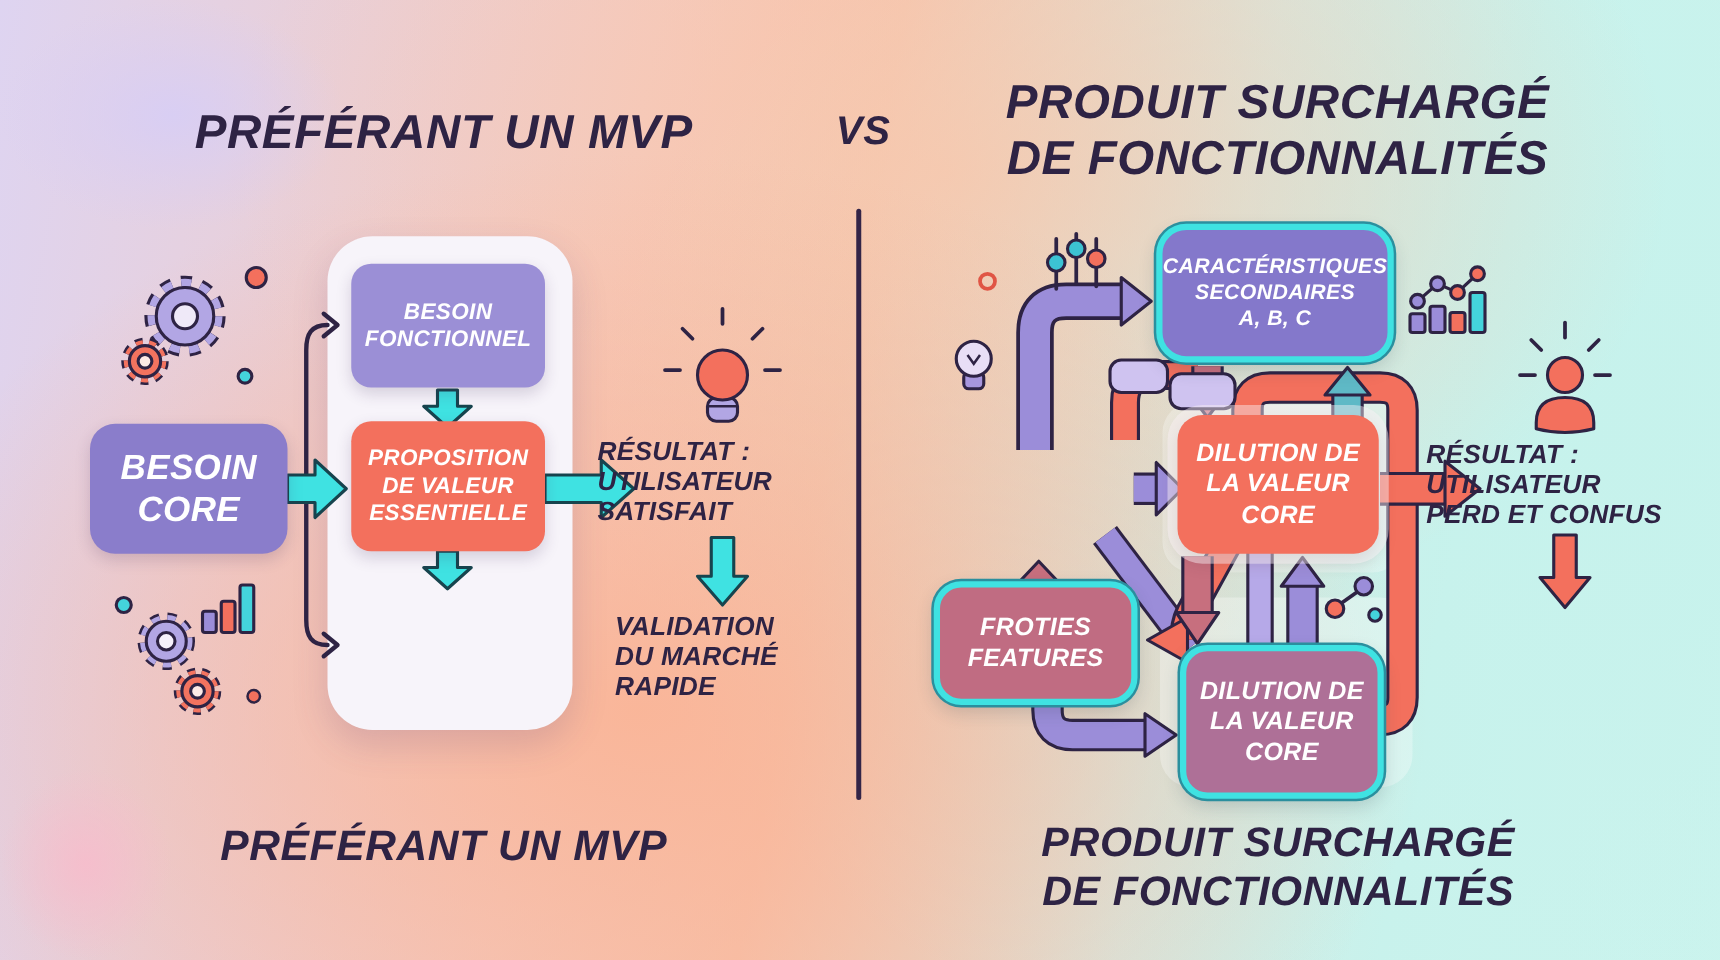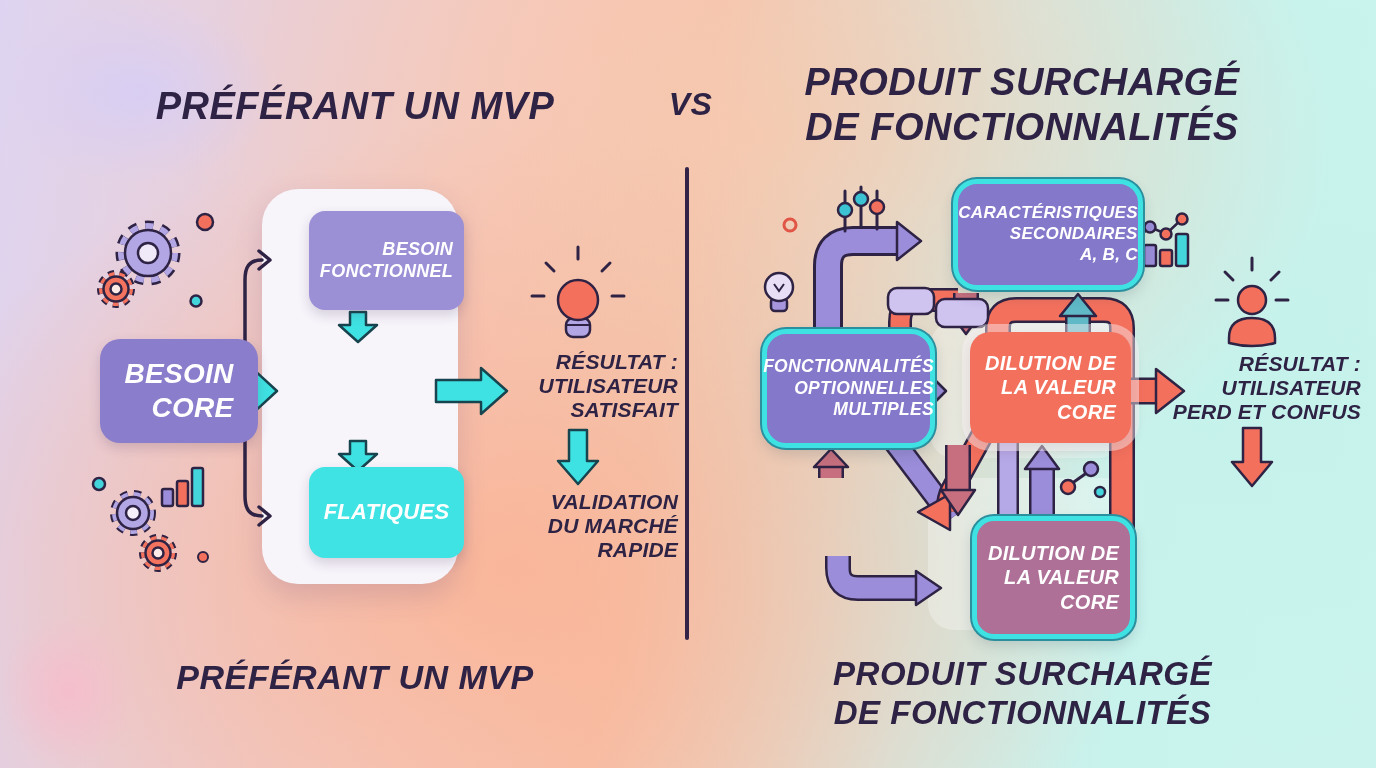--- a/index.html
+++ b/index.html
@@ -10,32 +10,31 @@
       radial-gradient(closest-side at 10% 12%, rgba(216,206,244,.95), rgba(216,206,244,0)),
       radial-gradient(closest-side at 5% 90%, rgba(247,188,204,.85), rgba(247,188,204,0)),
       radial-gradient(ellipse 46% 58% at 37% 74%, rgba(250,180,150,.9), rgba(250,180,150,0)),
       radial-gradient(ellipse 42% 52% at 55% 18%, rgba(250,198,170,.75), rgba(250,198,170,0)),
       radial-gradient(ellipse 58% 75% at 93% 45%, rgba(198,242,236,.95), rgba(198,242,236,0)),
       linear-gradient(100deg,#ded4f1 0%,#f3cbc2 35%,#f6c4ae 48%,#d7e9e2 68%,#c9f2ec 82%,#ccf4ee 100%);
     font-style: italic;
   }
   .box{
     position:absolute;display:flex;align-items:center;justify-content:center;
-    text-align:right;color:#fff;font-weight:800;white-space:pre-line;
+    text-align:center;color:#fff;font-weight:800;white-space:pre-line;
     line-height:1.22;letter-spacing:.3px;z-index:3;
     box-shadow:0 5px 12px rgba(60,40,90,.18);
-    margin-left:28px;
   }
   .cyan-ring{border:5px solid #3fe2e2;box-shadow:0 0 0 2px #2b8f9e,0 6px 14px rgba(40,60,80,.18);}
   .heading{
     position:absolute;font-weight:800;color:#2e2344;text-align:center;
     letter-spacing:.5px;white-space:pre-line;z-index:4;line-height:1.18;
   }
   .resulttext{
-    position:absolute;font-weight:800;color:#2e2344;text-align:right;
+    position:absolute;font-weight:800;color:#2e2344;text-align:left;
     white-space:pre-line;z-index:4;font-size:21px;line-height:1.14;letter-spacing:.2px;
   }
   #flow-container{
     position:absolute;left:262px;top:189px;width:196px;height:395px;
     background:#f7f4fa;border-radius:36px;z-index:1;
     box-shadow:0 12px 28px rgba(90,60,130,.18);
   }
   #decor{position:absolute;left:0;top:0;z-index:2;}
 </style>
 </head>
@@ -222,38 +221,39 @@
       <circle cx="1068" cy="487" r="7" fill="#f3705d" stroke-width="2.5"></circle>
       <circle cx="1091" cy="469" r="7" fill="#9b8dd9" stroke-width="2.5"></circle>
       <circle cx="1100" cy="492" r="5" fill="#44d4dc" stroke-width="2.5"></circle>
     </g>
   </svg>
 
   <div class="box" style="left:72px;top:339px;width:158px;height:104px;background:#8a7dcb;border-radius:20px;font-size:28px;">BESOIN
 CORE</div>
   <div class="box" style="left:281px;top:211px;width:155px;height:99px;background:#9b8fd6;border-radius:16px;font-size:18px;">BESOIN
 FONCTIONNEL</div>
-  <div class="box" style="left:281px;top:467px;width:155px;height:91px;background:#3fe3e3;border-radius:16px;font-size:22px;">FLATIQUES</div>
+  <div class="box" style="left:281px;top:337px;width:155px;height:104px;background:#f3705d;border-radius:16px;font-size:18px;">PROPOSITION
+DE VALEUR
+ESSENTIELLE</div>
 
   <div class="resulttext" style="left:478px;top:350px;width:200px;">RÉSULTAT :
 UTILISATEUR
 SATISFAIT</div>
-  <div class="resulttext" style="left:478px;top:490px;width:200px;">VALIDATION
+  <div class="resulttext" style="left:492px;top:490px;width:200px;">VALIDATION
 DU MARCHÉ
 RAPIDE</div>
 
   <div class="box cyan-ring" style="left:925px;top:179px;width:180px;height:101px;background:#8478cb;border-radius:24px;font-size:17px;">CARACTÉRISTIQUES
 SECONDAIRES
 A, B, C</div>
-  <div class="box cyan-ring" style="left:734px;top:329px;width:163px;height:109px;background:#8478cb;border-radius:24px;font-size:17.5px;">FONCTIONNALITÉS
-OPTIONNELLES
-MULTIPLES</div>
   <div class="box" style="left:942px;top:332px;width:161px;height:111px;background:#f3705d;border-radius:20px;font-size:20px;box-shadow:0 0 0 8px rgba(250,242,246,.45),0 6px 14px rgba(90,50,60,.22);">DILUTION DE
 LA VALEUR
 CORE</div>
+  <div class="box cyan-ring" style="left:747px;top:465px;width:153px;height:89px;background:#c06c82;border-radius:22px;font-size:20px;">FROTIES
+FEATURES</div>
   <div class="box cyan-ring" style="left:944px;top:516px;width:153px;height:113px;background:#ae7097;border-radius:22px;font-size:20px;">DILUTION DE
 LA VALEUR
 CORE</div>
 
   <div class="resulttext" style="left:1141px;top:352px;width:220px;">RÉSULTAT :
 UTILISATEUR
 PERD ET CONFUS</div>
 
   <div class="heading" style="left:120px;top:657px;width:470px;font-size:34px;">PRÉFÉRANT UN MVP</div>
   <div class="heading" style="left:780px;top:655px;width:485px;font-size:33px;line-height:1.18;">PRODUIT SURCHARGÉ

